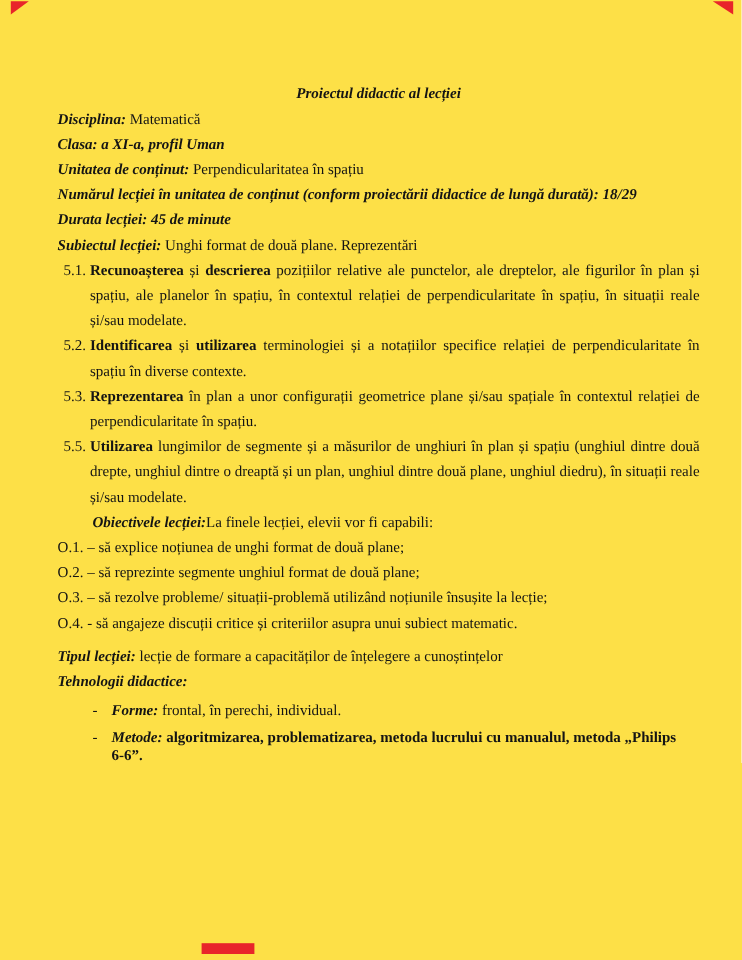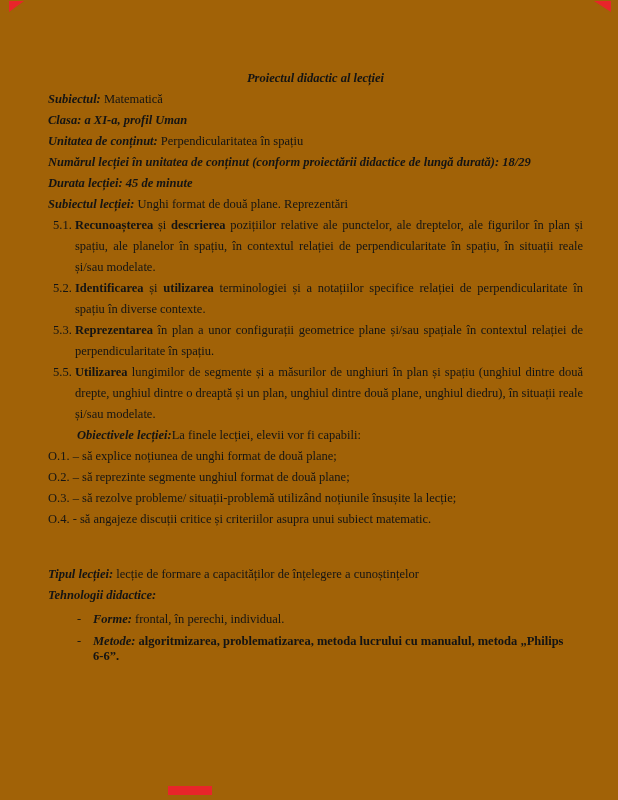--- a/index.html
+++ b/index.html
@@ -1,20 +1,20 @@
 <!DOCTYPE html>
 <html><head>
 <meta charset="utf-8">
 <style>
   html, body { margin: 0; padding: 0; background: #ffffff; }
   .page {
     position: relative;
     width: 618px;
     height: 800px;
-    background: #a16207;
+    background: #fde047;
     overflow: hidden;
     font-family: "Liberation Serif", serif;
     font-size: 12.5px;
     line-height: 21px;
     color: #141414;
   }
   .content {
     position: absolute;
     left: 48px;
     top: 68px;
@@ -25,21 +25,21 @@
   .title { text-align: center; }
   .meta-line { text-align: left; }
   .comp {
     position: relative;
     padding-left: 27px;
     text-align: justify;
   }
   .comp .num { position: absolute; left: 5px; top: 0; }
   .obj-intro { text-indent: 29px; }
   .obj-line { text-align: left; }
-  .lesson-type { margin-top: 34px; }
+  .lesson-type { margin-top: 7px; }
   .bullet {
     position: relative;
     padding-left: 45px;
     padding-right: 14px;
     line-height: 15.5px;
     margin-top: 6px;
   }
   .bullet .dash { position: absolute; left: 29px; }
   
   .mark-tl {
@@ -61,21 +61,21 @@
 <div class="page">
 
   <div class="mark-tl"></div>
   <div class="mark-tr"></div>
   <div class="mark-bottom"></div>
 
   <div class="content">
 
     <div class="title"><span class="b i">Proiectul didactic al lecției</span></div>
 
-    <div class="meta-line"><span class="b i">Subiectul:</span><span> Matematică</span></div>
+    <div class="meta-line"><span class="b i">Disciplina:</span><span> Matematică</span></div>
     <div class="meta-line"><span class="b i">Clasa: a XI-a, profil Uman</span></div>
     <div class="meta-line"><span class="b i">Unitatea de conținut:</span><span> Perpendicularitatea în spațiu</span></div>
     <div class="meta-line"><span class="b i">Numărul lecției în unitatea de conținut (conform proiectării didactice de lungă durată): 18/29</span></div>
     <div class="meta-line"><span class="b i">Durata lecției: 45 de minute</span></div>
     <div class="meta-line"><span class="b i">Subiectul lecției:</span><span> Unghi format de două plane. Reprezentări</span></div>
 
     <div class="comp">
       <span class="num">5.1.</span>
       <span><span class="b">Recunoașterea</span><span> și </span><span class="b">descrierea</span><span> pozițiilor relative ale punctelor, ale dreptelor, ale figurilor în plan și spațiu, ale planelor în spațiu, în contextul relației de perpendicularitate în spațiu, în situații reale și/sau modelate.</span></span>
     </div>

